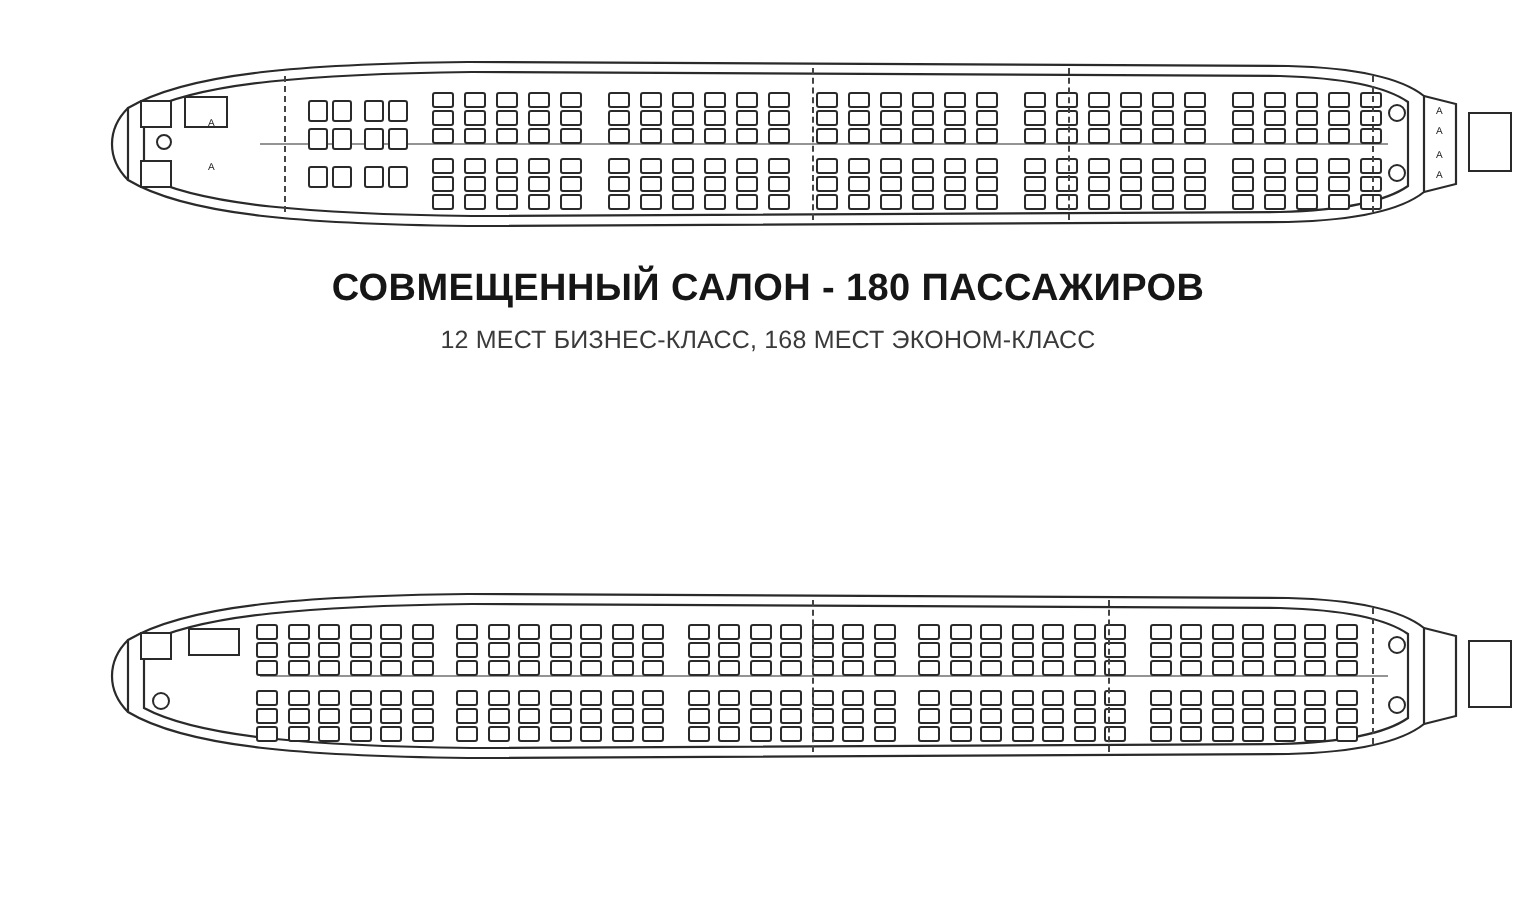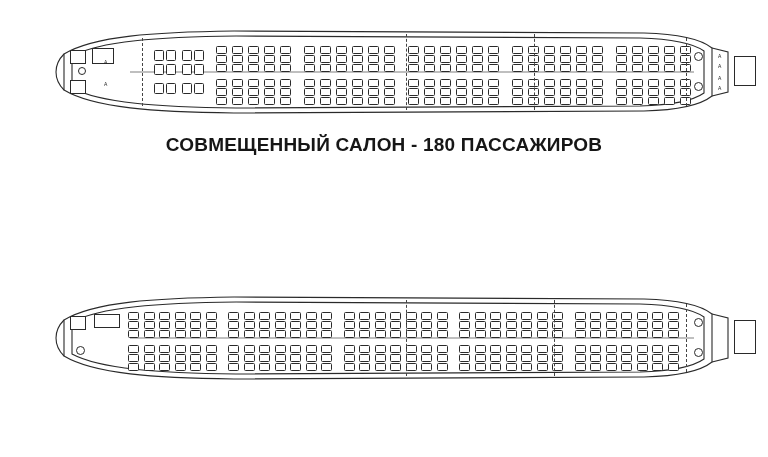--- a/index.html
+++ b/index.html
@@ -333,20 +333,21 @@
         <div class="marker" style="left:684px; top:52px;">A</div>
         <div class="marker" style="left:684px; top:62px;">A</div>
 
         <div class="circ-elem" style="left:660px; top:28px; width:9px; height:9px;"></div>
         <div class="circ-elem" style="left:660px; top:58px; width:9px; height:9px;"></div>
         <div class="box-elem" style="left:700px; top:32px; width:22px; height:30px;"></div>
       </div>
     </div>
 
     <div class="caption-main">СОВМЕЩЕННЫЙ САЛОН - 180 ПАССАЖИРОВ</div>
+    <div class="caption-sub">12 МЕСТ БИЗНЕС-КЛАСС, 168 МЕСТ ЭКОНОМ-КЛАСС</div>
   </div>
 
   <div class="cabin-block" style="top:290px;">
     <div class="diagram">
       <div class="fuselage">
         <svg width="700" height="96" viewBox="0 0 700 96" xmlns="http://www.w3.org/2000/svg">
           <g fill="none" stroke="#2a2a2a" stroke-width="1.1">
             <path d="M 30 30 C 60 12, 120 8, 200 7 L 610 9 C 648 10, 668 16, 678 24 L 678 72 C 668 80, 648 86, 610 87 L 200 89 C 120 88, 60 84, 30 66 Z"></path>
             <path d="M 38 32 C 66 17, 124 13, 202 12 L 606 14 C 642 15, 660 20, 670 27 L 670 69 C 660 76, 642 81, 606 82 L 202 84 C 124 83, 66 79, 38 64 Z"></path>
             <path d="M 30 30 C 24 36, 22 42, 22 48 C 22 54, 24 60, 30 66"></path>

